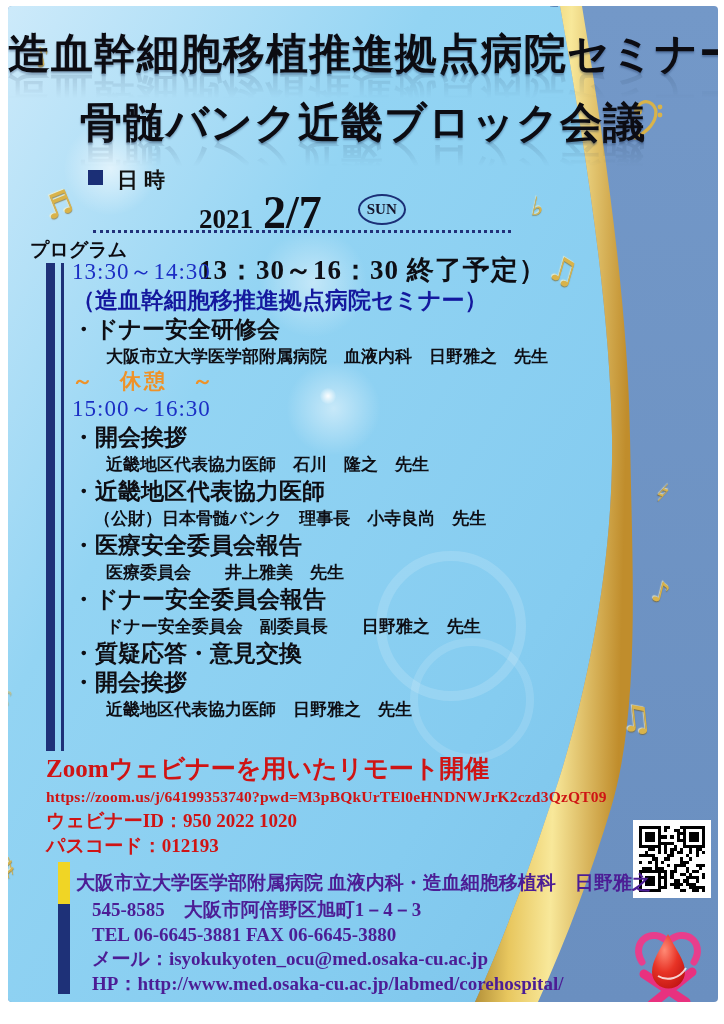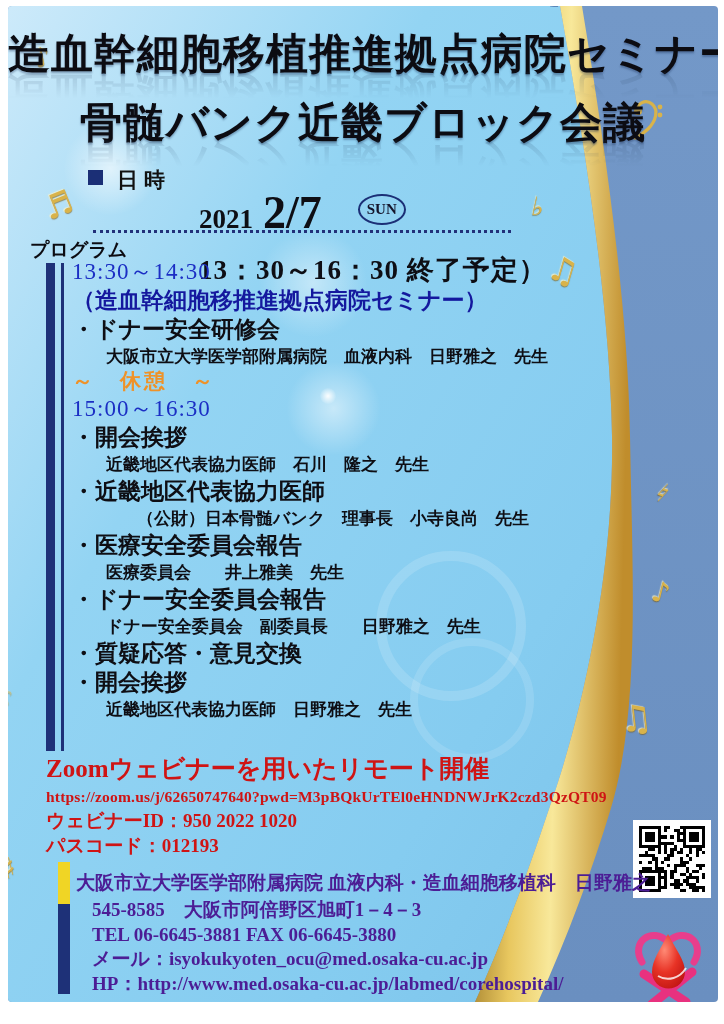--- a/index.html
+++ b/index.html
@@ -35,21 +35,21 @@
 
   
   .prog-heading{position:absolute;left:22px;top:231px;font-size:19px;font-weight:bold;color:#0c0c12;z-index:3;}
   .bar-a{position:absolute;left:38px;top:257px;width:9px;height:488px;background:#1e3178;z-index:3;}
   .bar-b{position:absolute;left:53px;top:257px;width:3px;height:488px;background:#1e3178;z-index:3;}
   .program{position:absolute;left:64px;top:251px;width:500px;z-index:3;}
   .p-time{font-size:23px;font-weight:normal;color:#1b2ec4;line-height:29px;letter-spacing:1px;}
   .p-session{font-size:23px;font-weight:bold;color:#14189e;line-height:29px;}
   .p-item{font-size:23px;font-weight:bold;color:#0e0e14;line-height:29px;}
   .p-speaker{font-size:17px;font-weight:bold;color:#0e0e14;line-height:25px;padding-left:34px;white-space:nowrap;}
-  .p-speaker.sp-small{padding-left:22px;text-align:center;}
+  .p-speaker.sp-small{padding-left:22px;}
   .p-break{font-size:21px;font-weight:bold;color:#ef9228;line-height:25px;letter-spacing:3px;}
 
   
   .remote{position:absolute;left:38px;top:746px;z-index:3;color:#cf1414;}
   .r-heading{font-size:25px;font-weight:bold;line-height:34px;}
   .r-url{font-size:15.5px;font-weight:bold;line-height:22px;letter-spacing:.2px;}
   .r-id{font-size:19px;font-weight:bold;line-height:25px;}
   .r-pass{font-size:19px;font-weight:bold;line-height:25px;}
 
   .qr-box{position:absolute;left:625px;top:814px;width:78px;height:78px;background:#ffffff;
@@ -149,21 +149,21 @@
       <div class="p-speaker">医療委員会　　井上雅美　先生</div>
       <div class="p-item">・ドナー安全委員会報告</div>
       <div class="p-speaker">ドナー安全委員会　副委員長　　日野雅之　先生</div>
       <div class="p-item">・質疑応答・意見交換</div>
       <div class="p-item">・開会挨拶</div>
       <div class="p-speaker">近畿地区代表協力医師　日野雅之　先生</div>
     </div>
 
     <div class="remote">
       <div class="r-heading">Zoomウェビナーを用いたリモート開催</div>
-      <div class="r-url">https://zoom.us/j/62650747640?pwd=M3pBQkUrTEl0eHNDNWJrK2czd3QzQT09</div>
+      <div class="r-url">https://zoom.us/j/64199353740?pwd=M3pBQkUrTEl0eHNDNWJrK2czd3QzQT09</div>
       <div class="r-id">ウェビナーID：950 2022 1020</div>
       <div class="r-pass">パスコード：012193</div>
     </div>
 
     <div class="qr-box">
       <svg id="qr" width="66" height="66" viewBox="0 0 21 21" shape-rendering="crispEdges">
           <rect x="8" y="0" width="1" height="1" fill="#000"></rect>
           <rect x="9" y="0" width="1" height="1" fill="#000"></rect>
           <rect x="13" y="0" width="1" height="1" fill="#000"></rect>
           <rect x="8" y="1" width="1" height="1" fill="#000"></rect>

